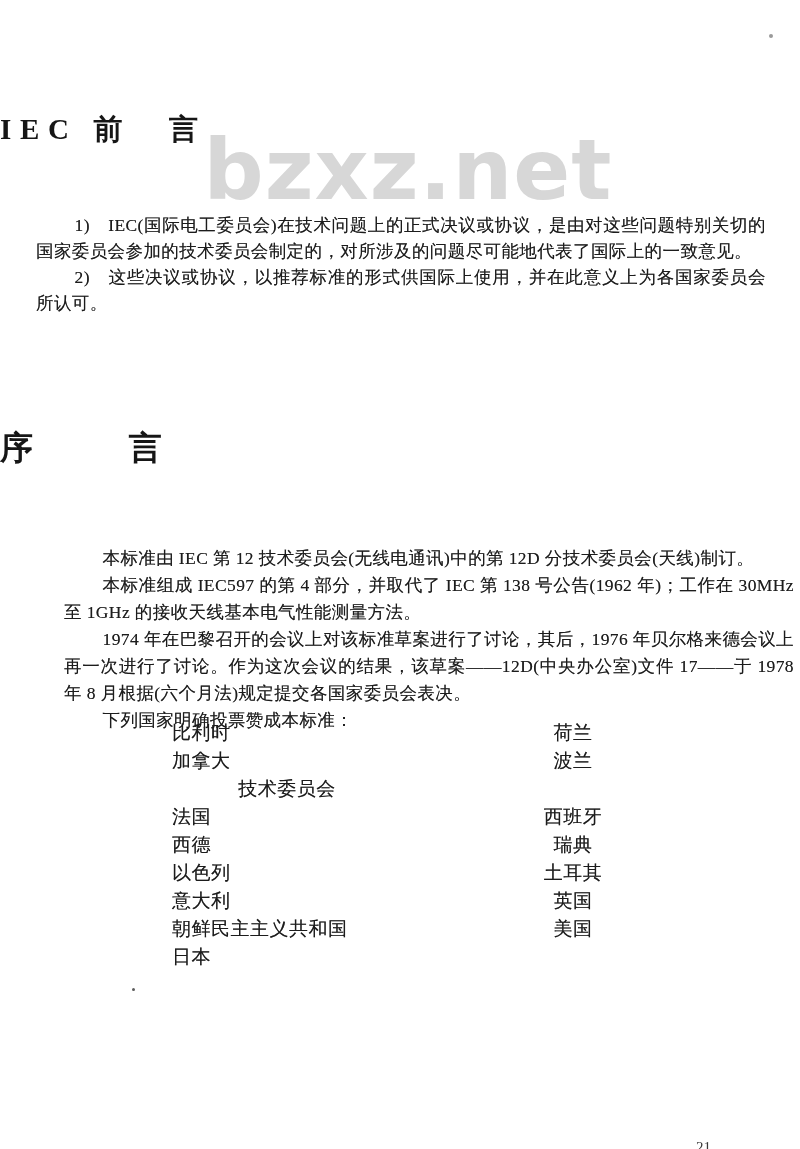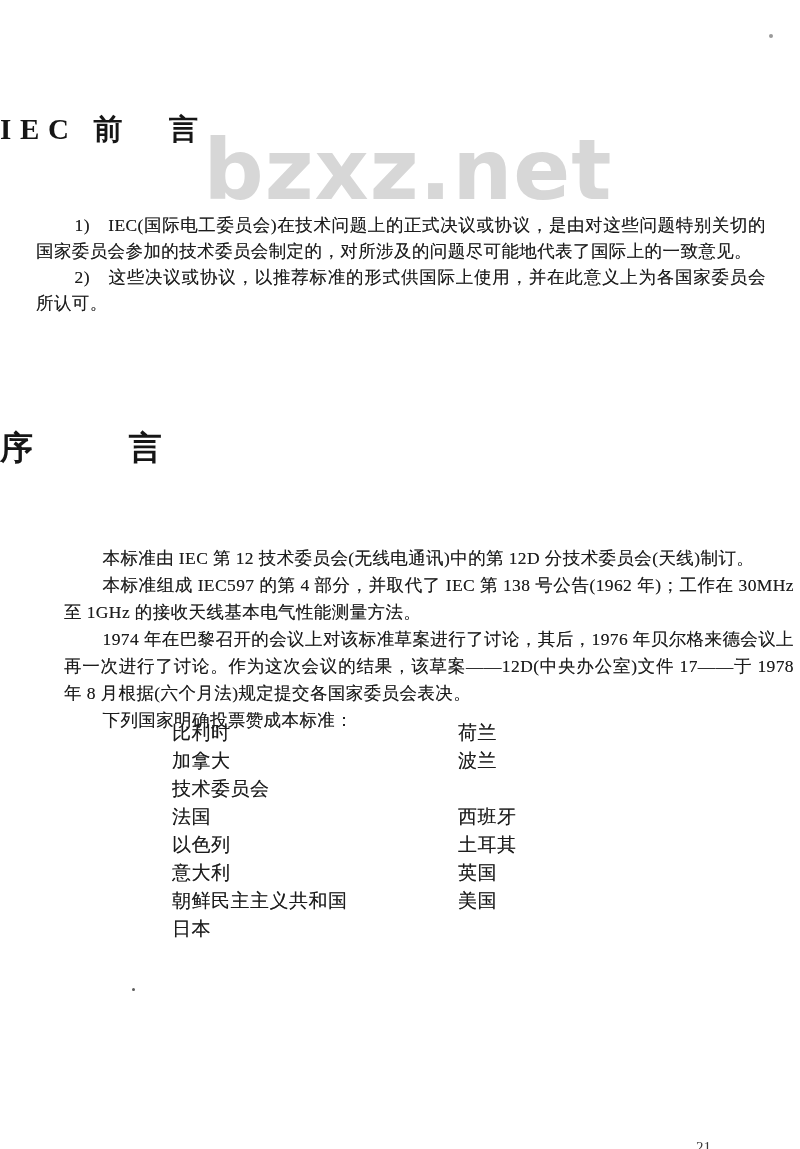--- a/index.html
+++ b/index.html
@@ -66,21 +66,21 @@
     position: absolute;
     top: 719px;
     left: 172px;
     width: 520px;
     font-size: 19px;
     z-index: 1;
     text-shadow: 0 0 0.5px rgba(20,20,20,0.55);
   }
   .country-row { display: flex; height: 28px; align-items: center; }
   .country-cell-left  { width: 286px; letter-spacing: 0.5px; }
-  .country-cell-right { width: 230px; letter-spacing: 0.5px; }
+  .country-cell-right { width: 230px; letter-spacing: 0.5px; text-align: center; }
 
   .page-number {
     position: absolute;
     top: 1139px;
     left: 696px;
     font-size: 15px;
     color: #3a3a3a;
     font-family: "Liberation Serif", serif;
   }
 
@@ -121,20 +121,24 @@
       <span class="country-cell-right">波兰</span>
     </div>
     <div class="country-row">
       <span class="country-cell-right">技术委员会</span>
     </div>
     <div class="country-row">
       <span class="country-cell-left">法国</span>
       <span class="country-cell-right">西班牙</span>
     </div>
     <div class="country-row">
+      <span class="country-cell-left">西德</span>
+      <span class="country-cell-right">瑞典</span>
+    </div>
+    <div class="country-row">
       <span class="country-cell-left">以色列</span>
       <span class="country-cell-right">土耳其</span>
     </div>
     <div class="country-row">
       <span class="country-cell-left">意大利</span>
       <span class="country-cell-right">英国</span>
     </div>
     <div class="country-row">
       <span class="country-cell-left">朝鲜民主主义共和国</span>
       <span class="country-cell-right">美国</span>

